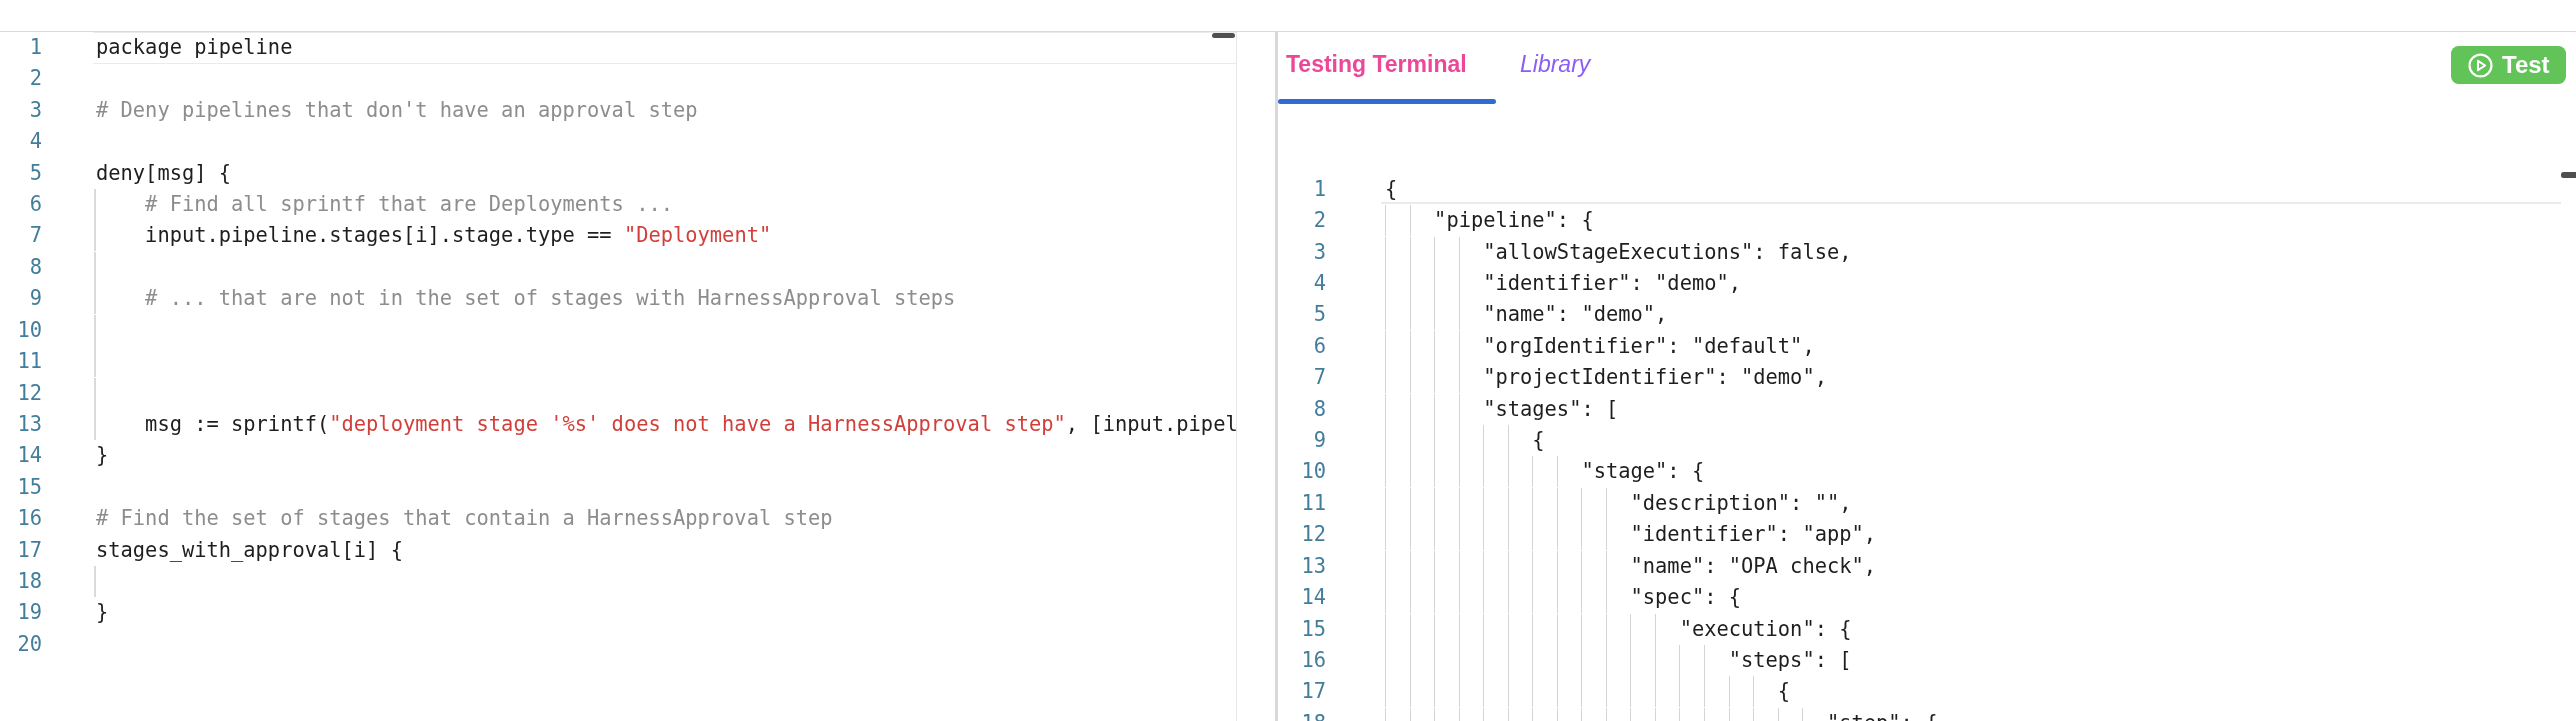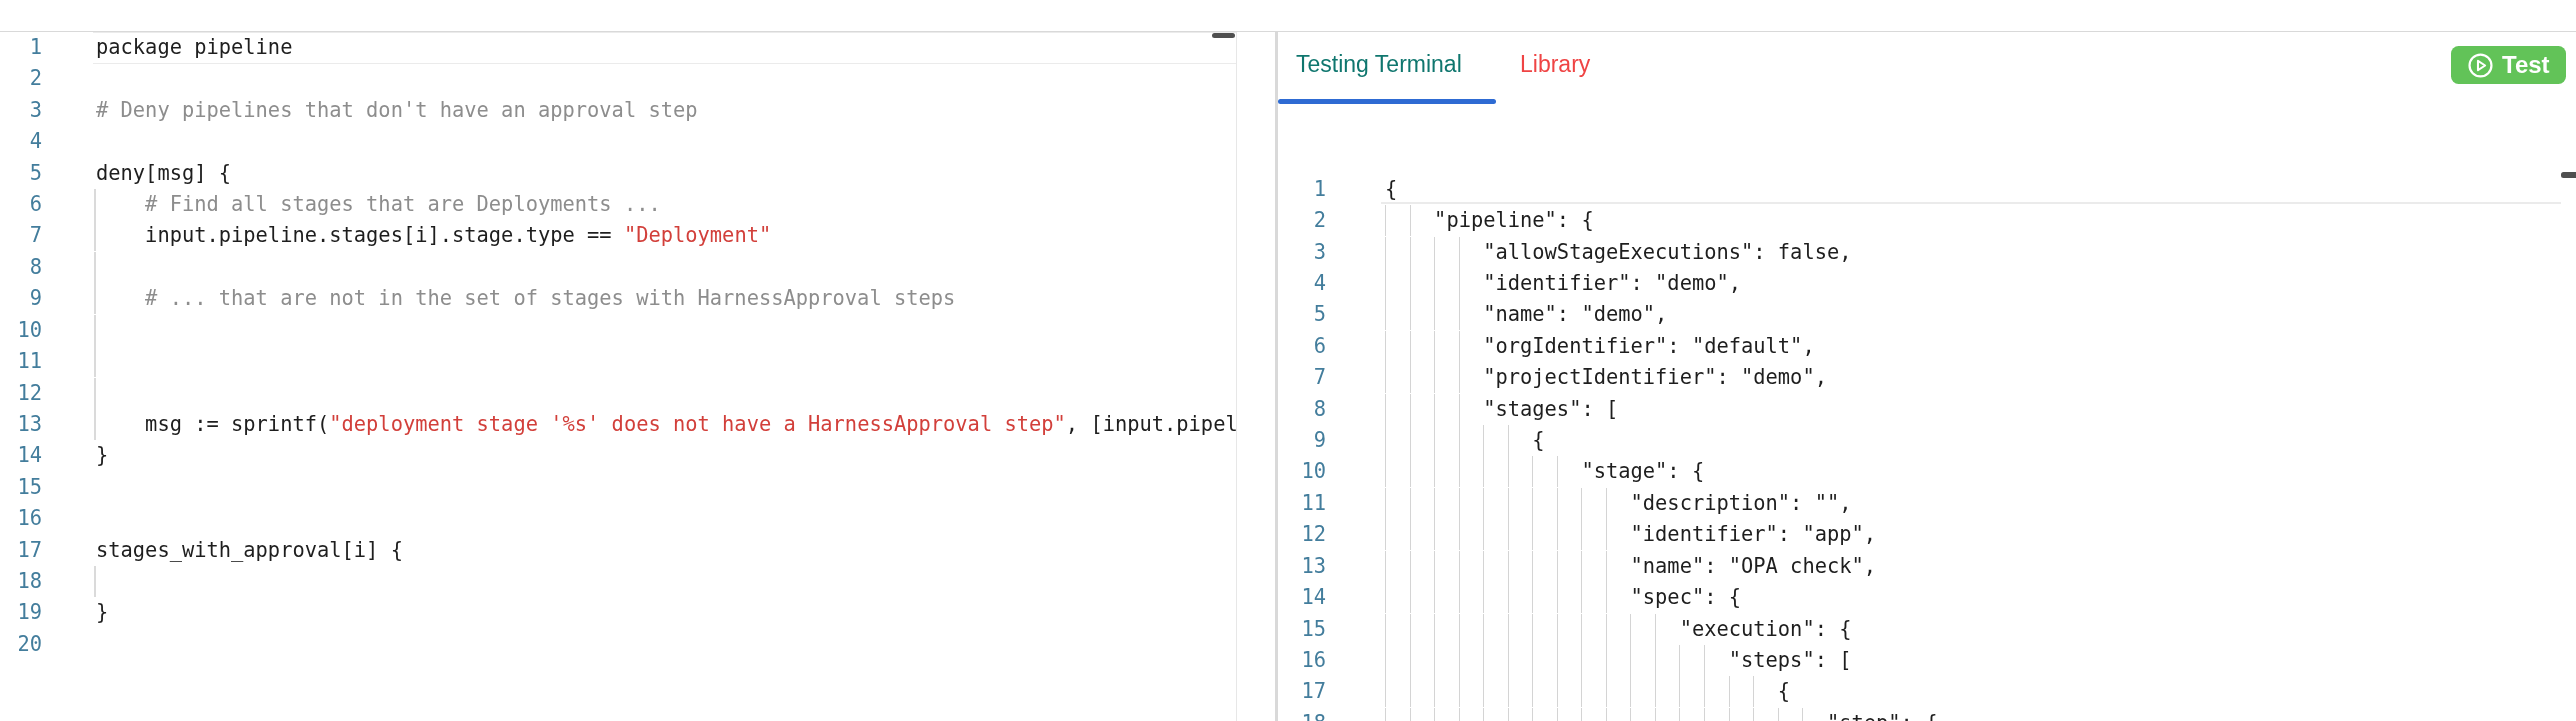--- a/index.html
+++ b/index.html
@@ -31,22 +31,22 @@
   .lguide{position:absolute;left:94px;top:0;width:1.7px;height:31px;background:#dadada;}
 
   
   #panel-divider{position:absolute;left:1275px;top:31px;width:2.5px;height:691px;background:#d9d9d9;}
 
   
   #right-panel{position:absolute;left:1278px;top:32px;width:1298px;height:689px;background:#ffffff;}
 
   #tabs-row{position:absolute;left:0;top:0;width:100%;height:72px;background:#ffffff;}
   .tab{position:absolute;top:18.7px;font-size:23px;cursor:pointer;}
-  #tab-testing{left:18px;font-weight:400;color:#0f766e;}
-  #tab-library{left:242px;font-weight:400;color:#ef4444;}
+  #tab-testing{left:8px;font-weight:700;color:#ec4899;}
+  #tab-library{left:242px;font-weight:400;color:#8b5cf6;font-style:italic;}
   #tab-underline{position:absolute;left:0;top:67px;width:218px;height:5.1px;background:#2e6bd3;border-radius:2.5px;}
 
   #test-button{position:absolute;left:1173px;top:14.4px;width:115px;height:38px;
                background:#62c358;border:none;border-radius:7.6px;color:#ffffff;
                display:flex;align-items:center;justify-content:center;gap:7.6px;
                font-size:24px;font-weight:700;font-family:"Liberation Sans",sans-serif;cursor:pointer;}
   #test-button svg{display:block;}
 
   #input-bar{position:absolute;left:0;top:72px;width:1298px;height:65px;background:#ecf6fd;
              border-bottom:1.7px solid #e2e2e2;}
@@ -91,21 +91,21 @@
       <div class="code-row" style="top: 94px;">
         <div class="gutter-num mono">4</div>
       </div>
       <div class="code-row" style="top: 126px;">
         <div class="gutter-num mono">5</div>
         <div class="code-text mono"><span class="seg-c">deny[msg] {</span></div>
       </div>
       <div class="code-row" style="top: 157px;">
         <div class="gutter-num mono">6</div>
         <div class="lguide"></div>
-        <div class="code-text mono"><span class="seg-m">    # Find all stages that are Deployments ...</span></div>
+        <div class="code-text mono"><span class="seg-m">    # Find all sprintf that are Deployments ...</span></div>
       </div>
       <div class="code-row" style="top: 188px;">
         <div class="gutter-num mono">7</div>
         <div class="lguide"></div>
         <div class="code-text mono"><span class="seg-c">    input.pipeline.stages[i].stage.type == </span><span class="seg-s">"Deployment"</span></div>
       </div>
       <div class="code-row" style="top: 220px;">
         <div class="gutter-num mono">8</div>
         <div class="lguide"></div>
         <div class="code-text mono"></div>
@@ -136,20 +136,21 @@
       <div class="code-row" style="top: 408px;">
         <div class="gutter-num mono">14</div>
         <div class="code-text mono"><span class="seg-c">}</span></div>
       </div>
       <div class="code-row" style="top: 440px;">
         <div class="gutter-num mono">15</div>
         <div class="code-text mono"></div>
       </div>
       <div class="code-row" style="top: 471px;">
         <div class="gutter-num mono">16</div>
+        <div class="code-text mono"><span class="seg-m"># Find the set of stages that contain a HarnessApproval step</span></div>
       </div>
       <div class="code-row" style="top: 503px;">
         <div class="gutter-num mono">17</div>
         <div class="code-text mono"><span class="seg-c">stages_with_approval[i] {</span></div>
       </div>
       <div class="code-row" style="top: 534px;">
         <div class="gutter-num mono">18</div>
         <div class="lguide"></div>
       </div>
       <div class="code-row" style="top: 565px;">

